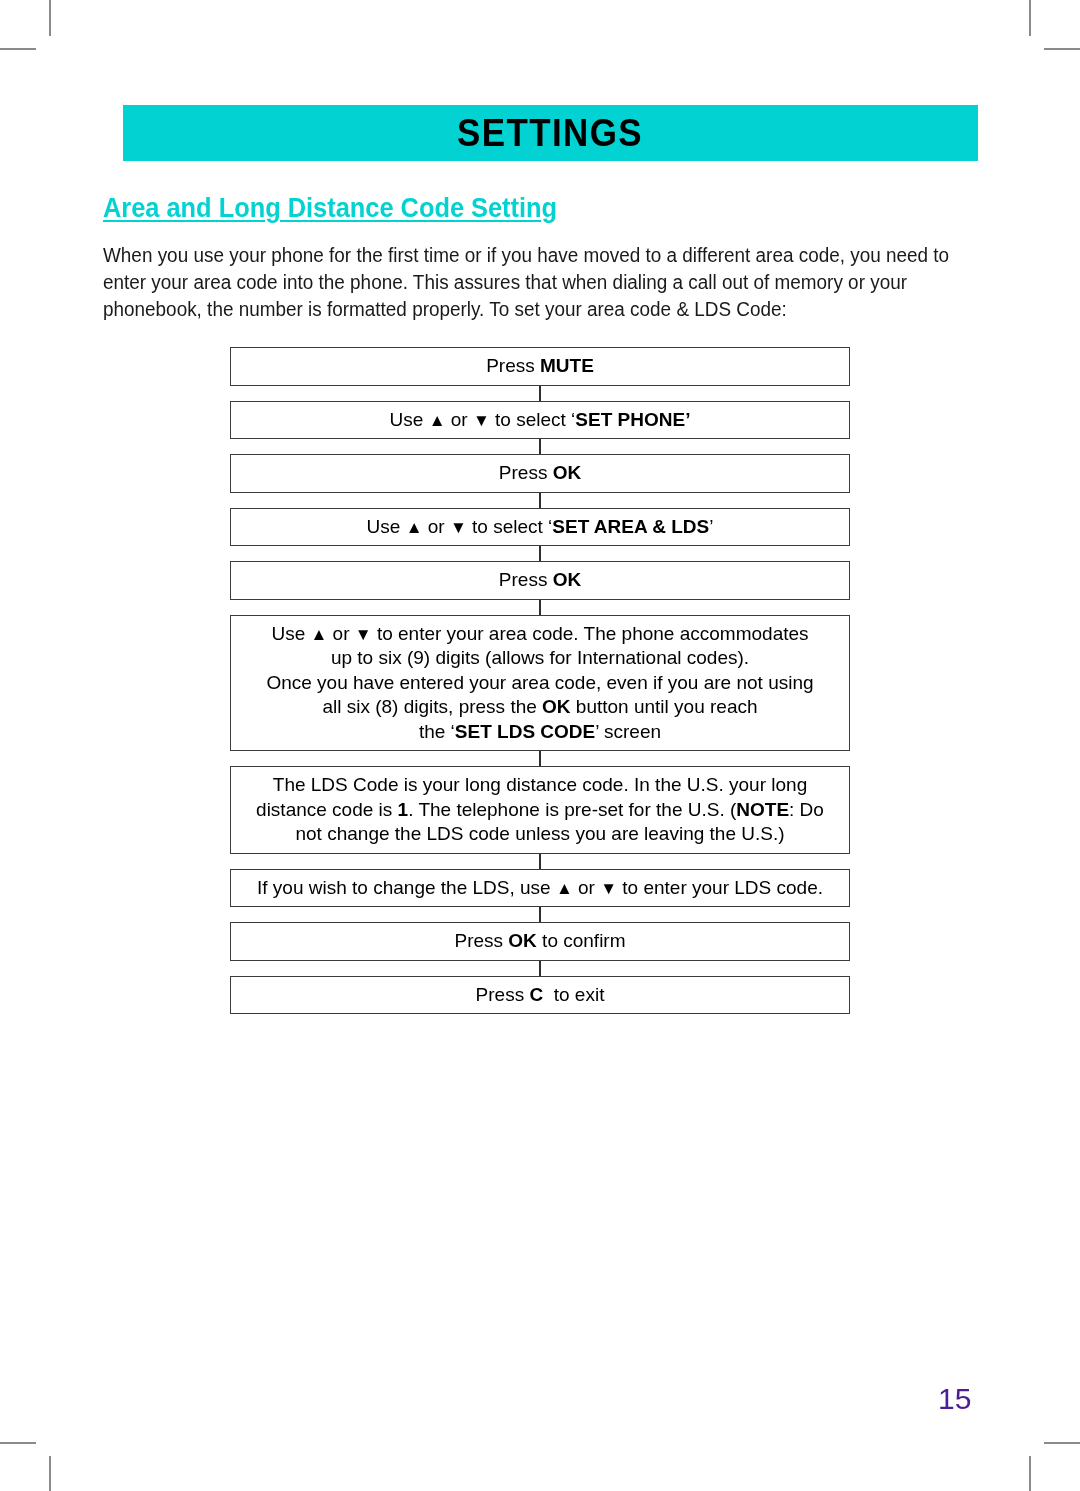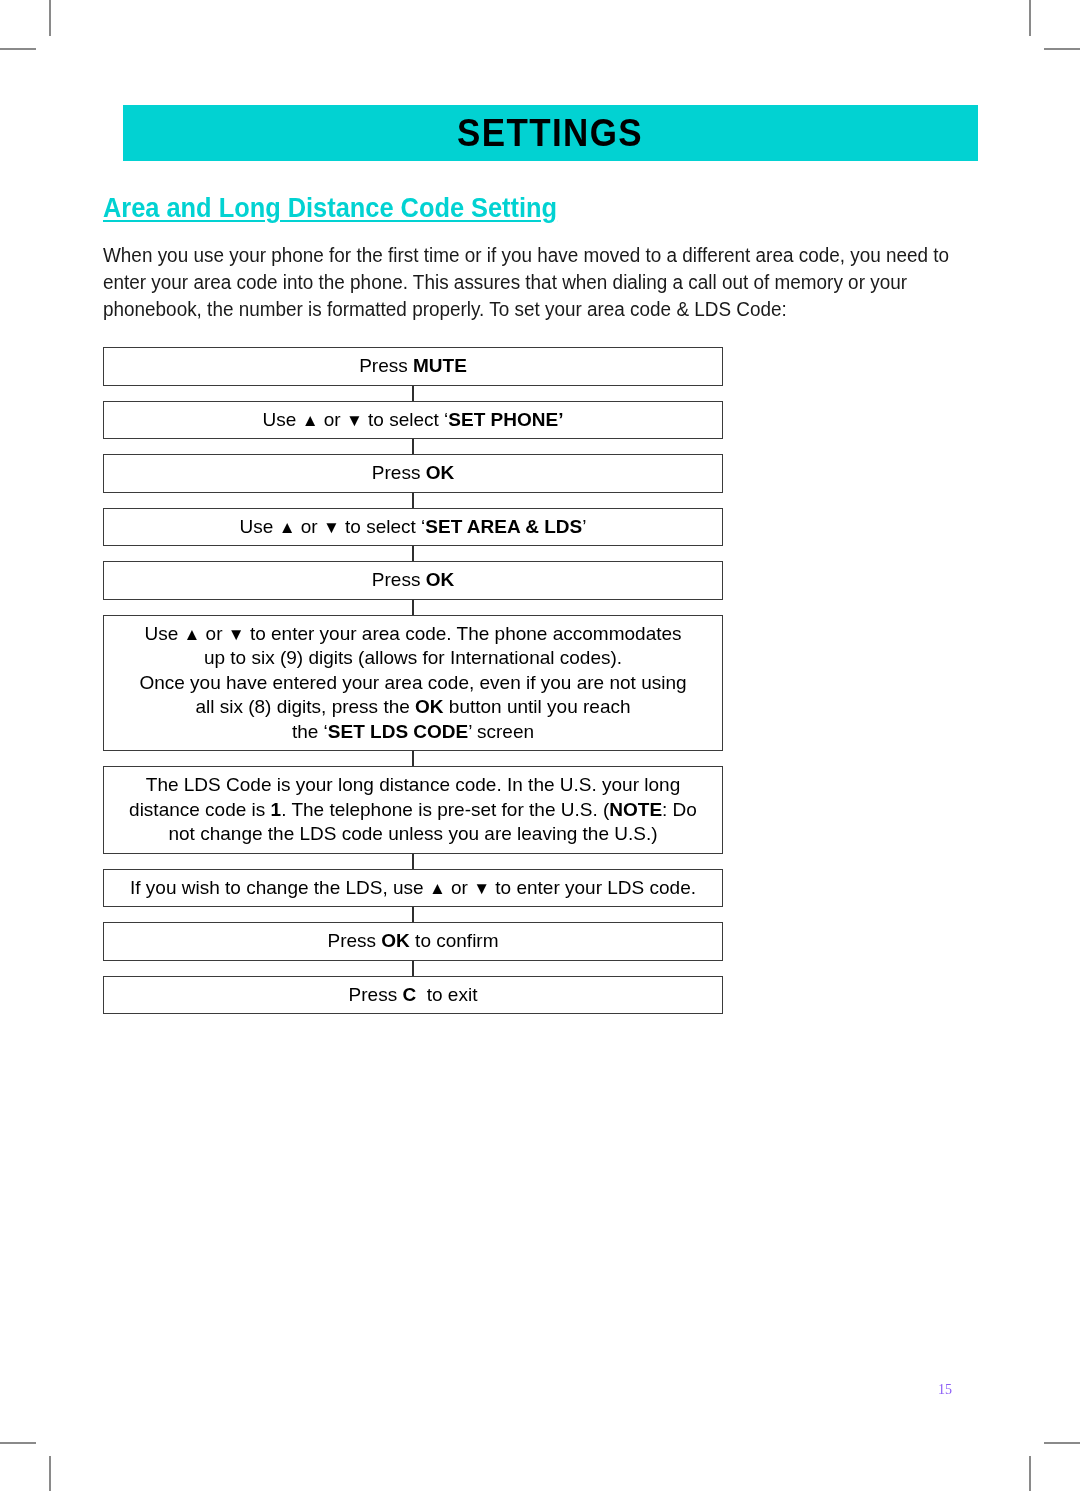--- a/index.html
+++ b/index.html
@@ -82,20 +82,21 @@
     color: #1a1a1a;
     transform: scaleX(0.97);
     transform-origin: left top;
   }
   .intro p { margin: 0; }
 
   
   .flow {
     margin-top: 24px;
     width: 620px;
+    margin-left: 127px;
     position: relative;
   }
   .flow-step {
     position: relative;
   }
   .flow-box {
     border: 1.6px solid #3b3b3b;
     background: #ffffff;
     box-sizing: border-box;
     padding: 6px 10px;
@@ -112,23 +113,23 @@
     margin: 0 auto;
   }
   b, .b { font-weight: bold; }
   .arrow { font-size: 17px; line-height: 1; }
 
   
   .page-number {
     position: absolute;
     left: 938px;
     top: 1382px;
-    font-family: Liberation Serif, serif;
-    font-size: 14px;
-    color: #8b5cf6;
+    font-family: Liberation Sans, sans-serif;
+    font-size: 30px;
+    color: #4c1d95;
   }
 </style>
 </head>
 <body>
 
 <div class="crop crop-v crop-tl-v"></div>
 <div class="crop crop-h crop-tl-h"></div>
 <div class="crop crop-v crop-tr-v"></div>
 <div class="crop crop-h crop-tr-h"></div>
 <div class="crop crop-v crop-bl-v"></div>

